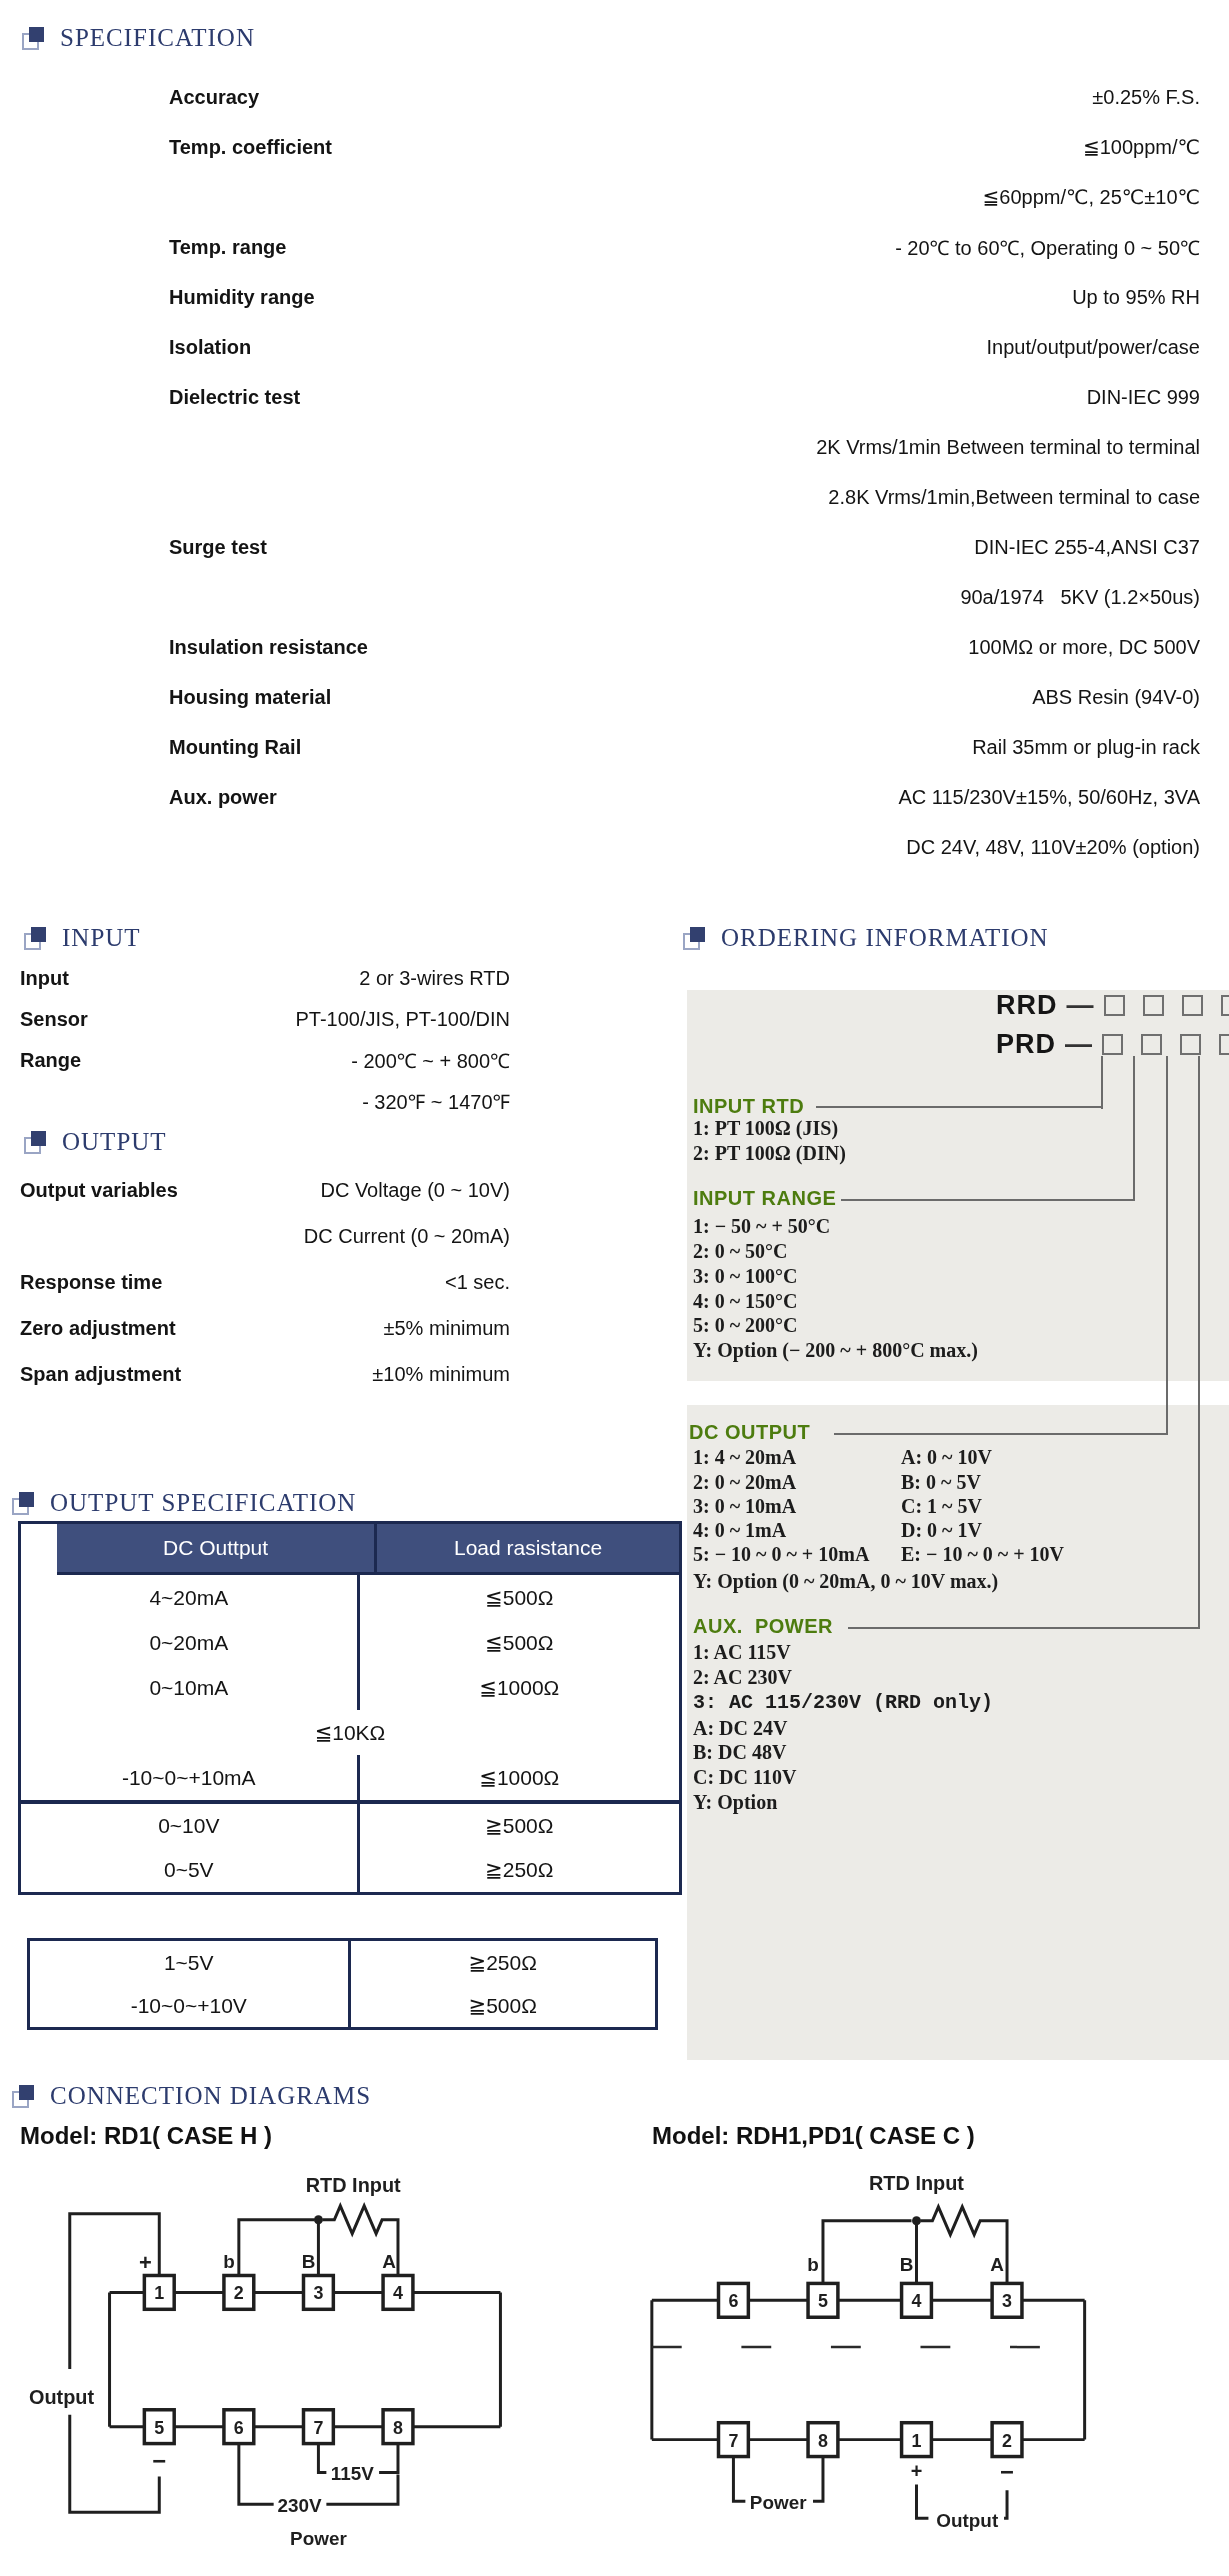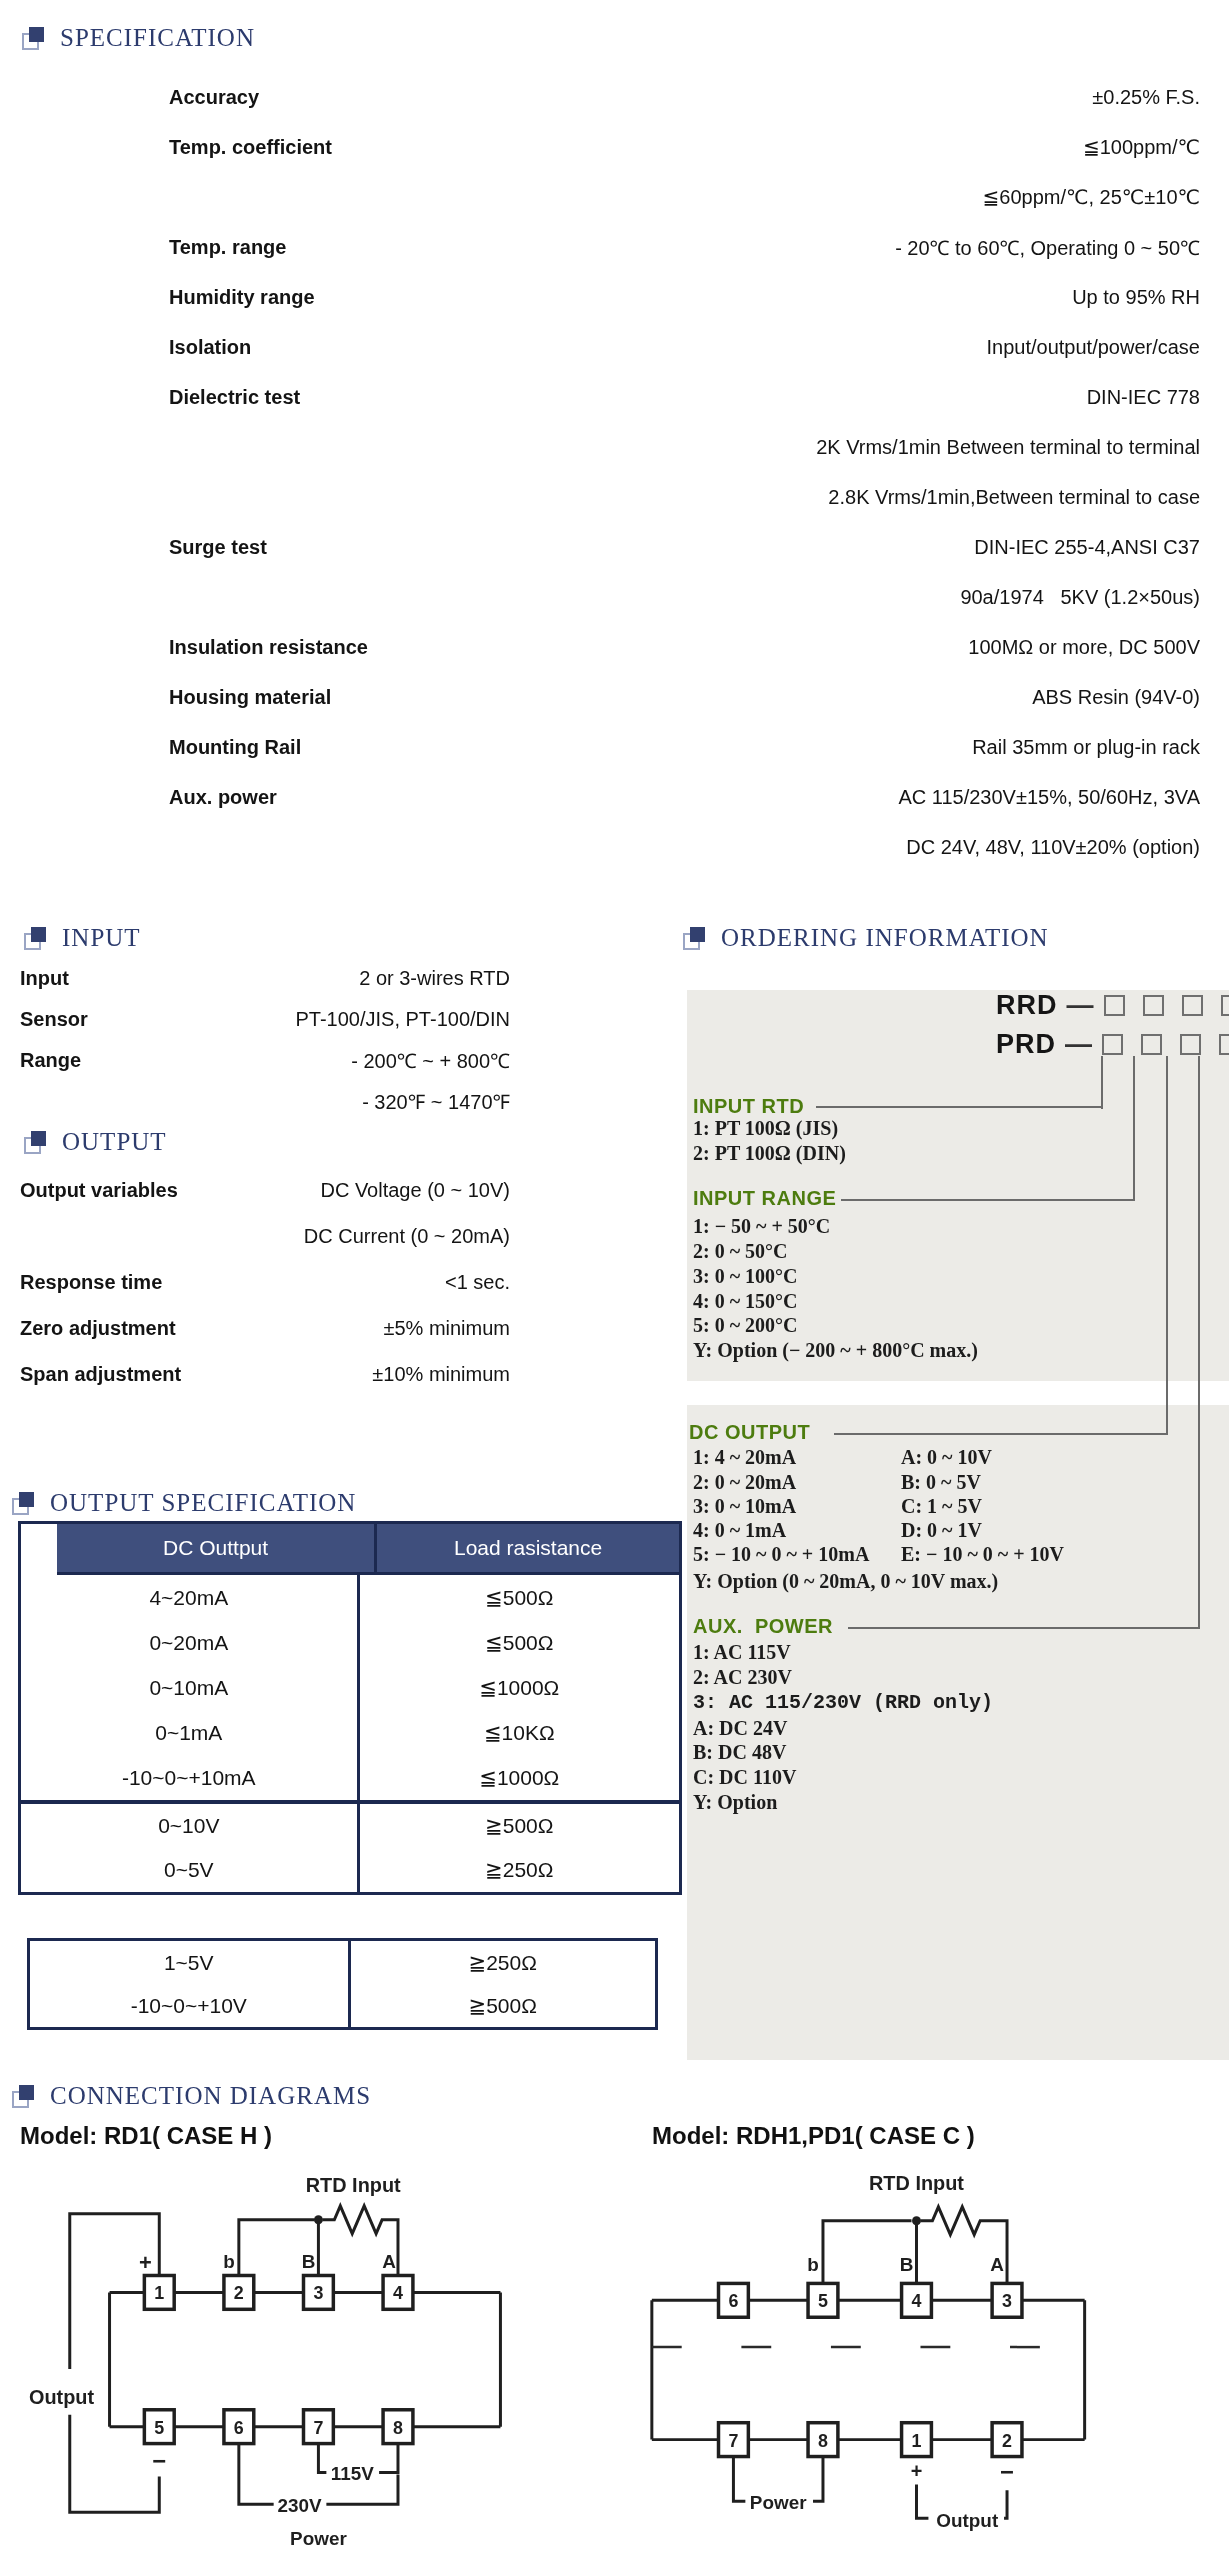--- a/index.html
+++ b/index.html
@@ -77,21 +77,21 @@
   <div class="row" style="height:50px">
       <span class="lab">Humidity range</span>
       <span class="val">Up to 95% RH</span>
     </div>
   <div class="row" style="height:50px">
       <span class="lab">Isolation</span>
       <span class="val">Input/output/power/case</span>
     </div>
   <div class="row" style="height:50px">
       <span class="lab">Dielectric test</span>
-      <span class="val">DIN-IEC 778</span>
+      <span class="val">DIN-IEC 999</span>
     </div>
   <div class="row" style="height:50px">
       <span class="lab"></span>
       <span class="val">2K Vrms/1min Between terminal to terminal</span>
     </div>
   <div class="row" style="height:50px">
       <span class="lab"></span>
       <span class="val">2.8K Vrms/1min,Between terminal to case</span>
     </div>
   <div class="row" style="height:50px">
@@ -199,21 +199,20 @@
     </div>
   <div class="t-row">
       <div class="c1">0~20mA</div>
       <div class="c2">≦500Ω</div>
     </div>
   <div class="t-row">
       <div class="c1">0~10mA</div>
       <div class="c2">≦1000Ω</div>
     </div>
   <div class="t-row">
-      <div class="c1">0~1mA</div>
       <div class="c2">≦10KΩ</div>
     </div>
   <div class="t-row">
       <div class="c1">-10~0~+10mA</div>
       <div class="c2">≦1000Ω</div>
     </div>
   <div class="t-row v sep">
       <div class="c1">0~10V</div>
       <div class="c2">≧500Ω</div>
     </div>

